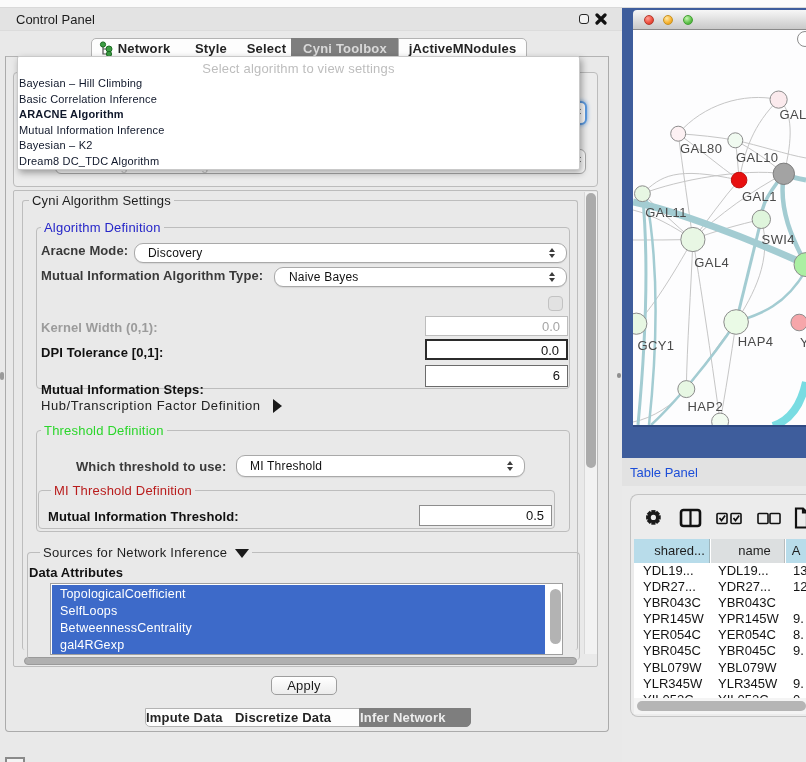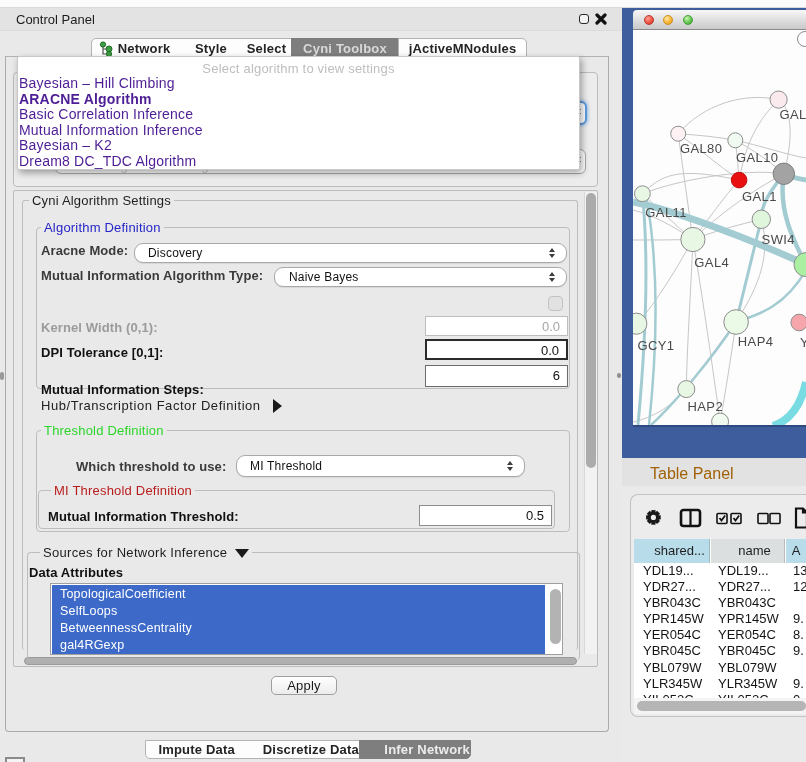--- a/index.html
+++ b/index.html
@@ -17,21 +17,21 @@
   .spin { position:absolute; right:9px; top:50%; margin-top:-6px; width:8px; height:12px; }
   .spin:before { content:""; position:absolute; left:0; top:1px; border-left:3.5px solid transparent;
       border-right:3.5px solid transparent; border-bottom:4.5px solid #3c3c3c; }
   .spin:after { content:""; position:absolute; left:0; bottom:1px; border-left:3.5px solid transparent;
       border-right:3.5px solid transparent; border-top:4.5px solid #3c3c3c; }
   .field { position:absolute; background:#fff; border:1px solid #9f9f9f; font-size:13px;
            text-align:right; padding:2px 7px 0 0; color:#111; }
   .tab { position:absolute; top:38px; height:19px; background:#fdfdfd; border:1px solid #b3b3b3;
          font-size:13px; font-weight:bold; color:#242424; text-align:center; line-height:19px; letter-spacing:0.2px;}
   .btab { position:absolute; top:708px; height:19px; background:#fdfdfd; border:1px solid #b3b3b3;
-         font-size:13px; font-weight:bold; color:#242424; text-align:right; line-height:18px; letter-spacing:0.2px;margin-top:32px;}
+         font-size:13px; font-weight:bold; color:#242424; text-align:left; line-height:18px; letter-spacing:0.2px;}
 </style>
 </head>
 <body>
 <div class="root">
 
   <div class="abs" style="left:0;top:0;width:806px;height:8px;background:#fbfbfb;border-bottom:1px solid #d9d9d9;"></div>
 
   <div class="abs" style="left:0;top:8px;width:622px;height:23px;background:#e3e3e3;border-bottom:1px solid #dcdcdc;">
     <div class="abs" style="left:16px;top:4px;font-size:13px;color:#1c1c1c;">Control Panel</div>
     <div class="abs" style="left:579px;top:6px;width:10px;height:10px;border:1.7px solid #262626;border-radius:3px;background:#f2f2f2;"></div>
@@ -145,24 +145,24 @@
   <div class="abs" style="left:550px;top:589px;width:11px;height:55px;background:#b3b3b3;border-radius:6px;"></div>
 
   <div class="abs" style="left:271px;top:676px;width:66px;height:19px;background:linear-gradient(#ffffff,#ececec);border:1px solid #9e9e9e;border-radius:5px;text-align:center;font-size:13px;color:#1b1b1b;line-height:18px;letter-spacing:0.2px;">Apply</div>
 
   <div class="btab" style="left:145px;width:91px;border-radius:0 0 0 5px;">Impute Data</div>
   <div class="btab" style="left:235px;width:125px;border-left:none;">Discretize Data</div>
   <div class="btab" style="left:359px;width:112px;background:#7e7e7e;color:#ededed;border-color:#7e7e7e;border-radius:0 0 5px 0;">Infer Network</div>
 
   <div class="abs" style="left:17px;top:56px;width:563px;height:114px;background:#fff;border:1px solid #c9c9c9;border-radius:2px;box-shadow:2px 3px 7px rgba(0,0,0,0.35);z-index:5;">
     <div style="position:absolute;left:0;top:4px;width:100%;text-align:center;font-size:13px;color:#bdbdbd;letter-spacing:0.2px;">Select algorithm to view settings</div>
-    <div style="position:absolute;left:1px;top:19px;font-size:14px;color:#4c1d95;line-height:15.5px;letter-spacing:0.2px;">
+    <div style="position:absolute;left:1px;top:19px;font-size:11px;color:#0f172a;line-height:15.5px;letter-spacing:0.2px;">
       <div>Bayesian – Hill Climbing</div>
+      <div>Basic Correlation Inference</div>
       <div style="font-weight:bold;">ARACNE Algorithm</div>
-      <div>Basic Correlation Inference</div>
       <div>Mutual Information Inference</div>
       <div>Bayesian – K2</div>
       <div>Dream8 DC_TDC Algorithm</div>
     </div>
   </div>
 
   <div class="abs" style="left:0px;top:372px;width:4px;height:8px;background:#9a9a9a;border-radius:2px;"></div>
   <div class="abs" style="left:617px;top:373px;width:4px;height:5px;background:#8f8f8f;border-radius:2px;"></div>
 
   <div class="abs" style="left:5px;top:757px;width:20px;height:10px;border:2px solid #8a8a8a;border-bottom:none;background:#f4f4f4;"></div>
@@ -244,21 +244,21 @@
         <text x="104.8" y="316.1">HAP4</text>
         <text x="166.9" y="317">Y</text>
         <text x="54.5" y="381">HAP2</text>
       </g>
     </svg>
   </div>
 
   <div class="abs" style="left:633px;top:425px;width:173px;height:2px;background:#2f4a82;"></div>
 
   <div class="abs" style="left:622px;top:458px;width:184px;height:28px;background:#e2e2e2;">
-    <div class="abs" style="left:28px;top:7px;font-size:16px;color:#a16207;">Table Panel</div>
+    <div class="abs" style="left:8px;top:7px;font-size:13px;color:#1d4ed8;">Table Panel</div>
   </div>
   <div class="abs" style="left:622px;top:486px;width:184px;height:276px;background:#eaeaea;"></div>
   <div class="abs" style="left:630px;top:494px;width:176px;height:223px;background:#ececec;border:1px solid #c3c3c3;border-right:none;border-radius:8px 0 0 8px;"></div>
 
   <svg class="abs" style="left:640px;top:506px;" width="166" height="24" viewBox="0 0 166 24">
     <g fill="#1a1a1a" transform="translate(13.4,11.4)">
       <rect x="-2.1" y="-7.3" width="4.2" height="14.6"></rect>
       <rect x="-7.3" y="-2.1" width="14.6" height="4.2"></rect>
       <rect x="-2.1" y="-7.3" width="4.2" height="14.6" transform="rotate(45)"></rect>
       <rect x="-2.1" y="-7.3" width="4.2" height="14.6" transform="rotate(-45)"></rect>

